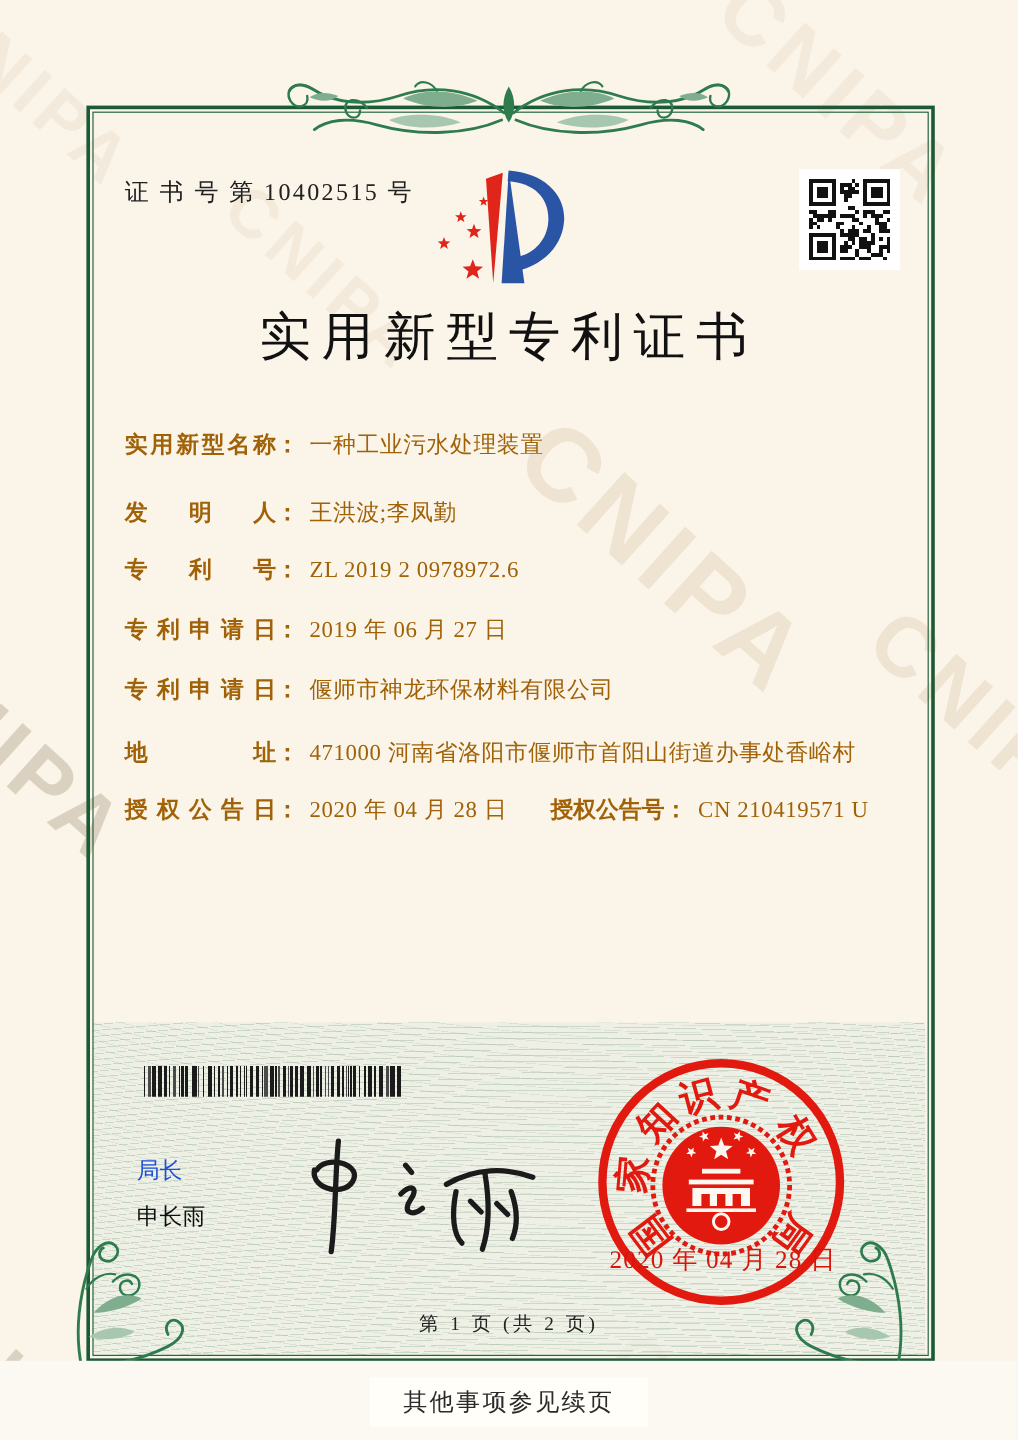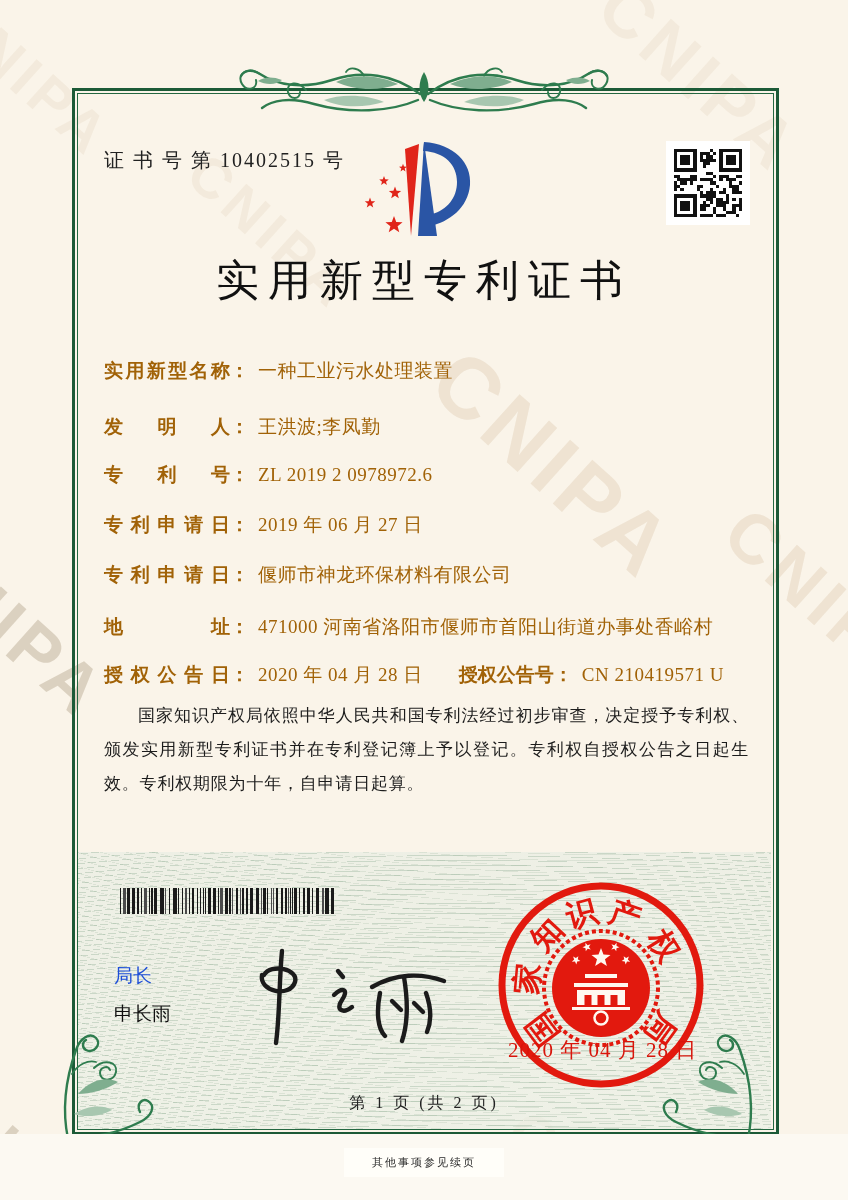--- a/index.html
+++ b/index.html
@@ -79,21 +79,21 @@
   }
   .bottom-strip{
     position:absolute;left:0;top:1134px;width:848px;height:66px;z-index:4;
     background:#fcf9f2;
   }
   .footer-note{
     position:absolute;left:0;right:0;top:1148px;z-index:5;text-align:center;
   }
   .footer-note span{
     display:inline-block;background:#fffef9;padding:7px 28px;
-    font-size:11px;letter-spacing:2px;color:#2a2a2a;
+    font-size:20px;letter-spacing:2px;color:#2a2a2a;
   }
   .ornament-top{position:absolute;left:239px;top:50px;z-index:4;}
   .corner-bl{position:absolute;left:58px;top:1024px;z-index:4;}
   .corner-br{position:absolute;left:653px;top:1024px;z-index:4;transform:scaleX(-1);}
 </style>
 </head>
 <body>
 
 <div class="wm faint" style="left:-28px;top:-18px;font-size:58px;">CNIPA</div>
 <div class="wm faint" style="left:636px;top:-34px;font-size:70px;">CNIPA</div>
@@ -315,21 +315,20 @@
   <span class="flabel">专利申请日</span><span class="fcolon">：</span><span class="fval">偃师市神龙环保材料有限公司</span>
 </div>
 <div class="frow" style="top:614px">
   <span class="flabel">地址</span><span class="fcolon">：</span><span class="fval">471000 河南省洛阳市偃师市首阳山街道办事处香峪村</span>
 </div>
 <div class="frow" style="top:662px">
   <span class="flabel">授权公告日</span><span class="fcolon">：</span><span class="fval">2020 年 04 月 28 日</span><span class="flabel2">授权公告号</span><span class="fcolon">：</span><span class="fval">CN 210419571 U</span>
 </div>
 
 <div class="bodytext">
-  <p>国家知识产权局依照中华人民共和国专利法经过初步审查，决定授予专利权、颁发实用新型专利证书并在专利登记簿上予以登记。专利权自授权公告之日起生效。专利权期限为十年，自申请日起算。</p>
 </div>
 
 <svg class="barcode" id="barcode" width="216" height="26" viewBox="0 0 216 26" shape-rendering="crispEdges">
     <rect x="0" y="0" width="1" height="26" fill="#1a1a1a"></rect>
     <rect x="3" y="0" width="3" height="26" fill="#4a4a4a"></rect>
     <rect x="7" y="0" width="3" height="26" fill="#1a1a1a"></rect>
     <rect x="12" y="0" width="3" height="26" fill="#1a1a1a"></rect>
     <rect x="17" y="0" width="2" height="26" fill="#1a1a1a"></rect>
     <rect x="21" y="0" width="1" height="26" fill="#1a1a1a"></rect>
     <rect x="24" y="0" width="3" height="26" fill="#4a4a4a"></rect>

